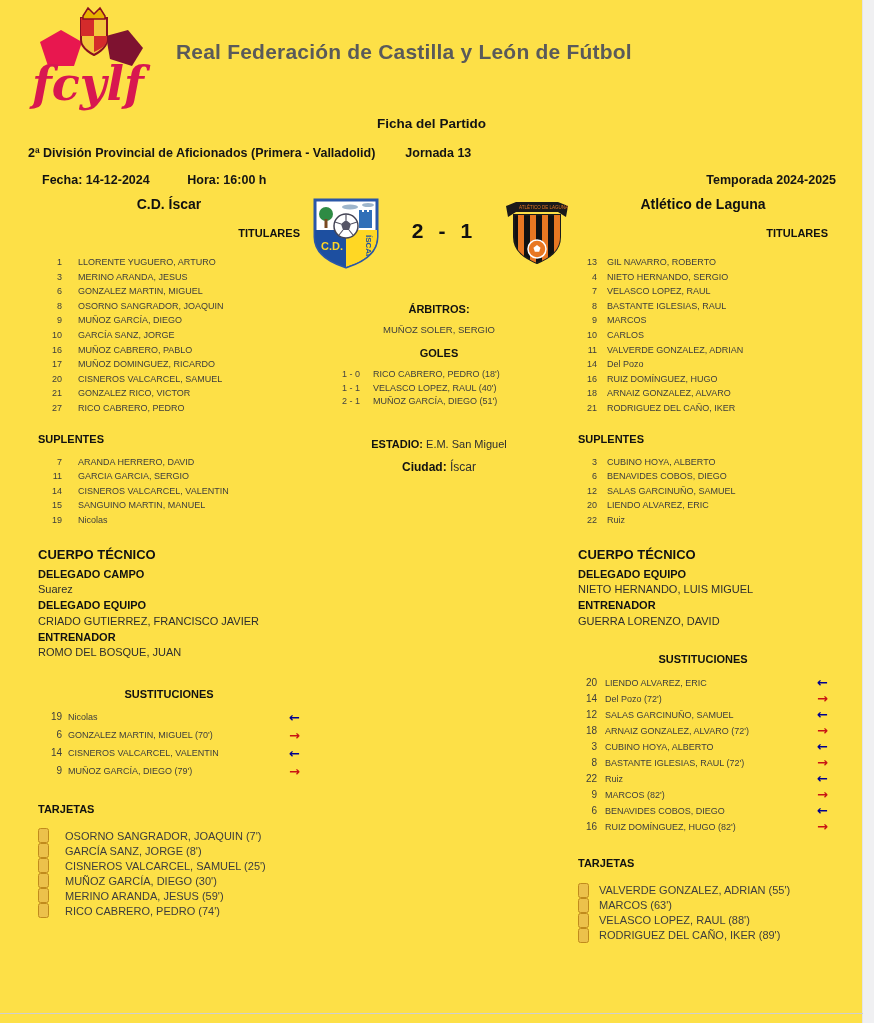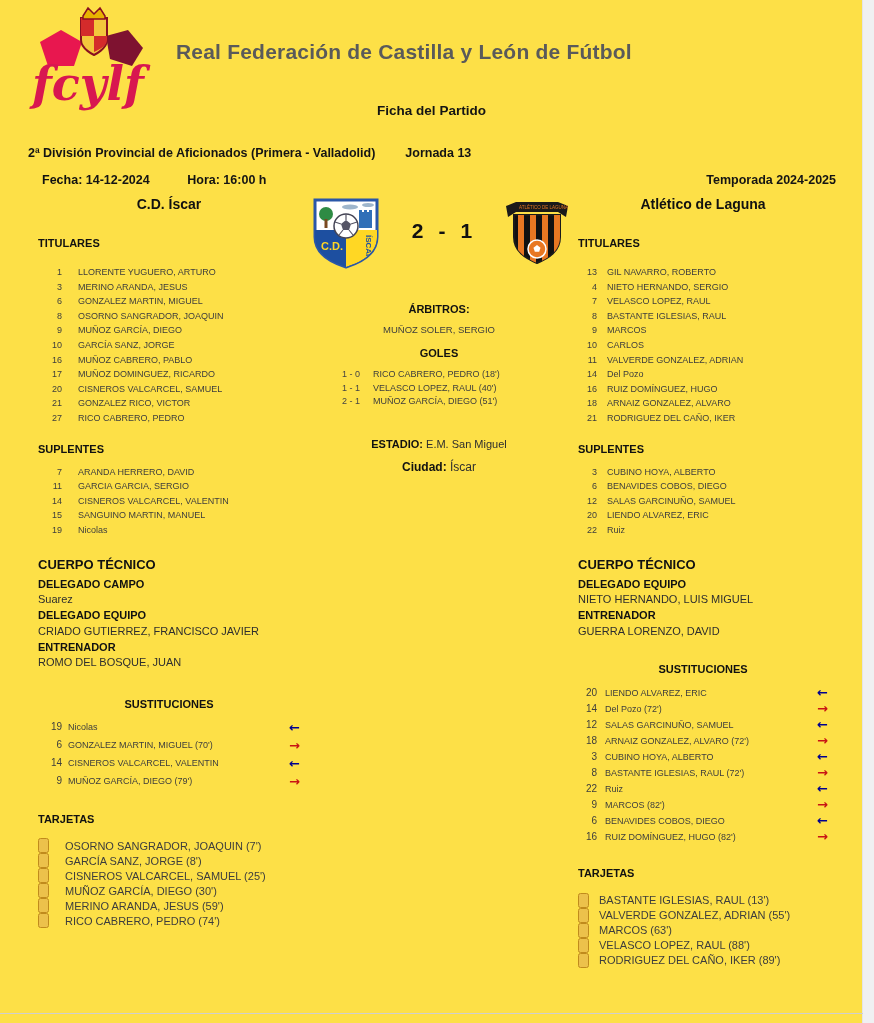--- a/index.html
+++ b/index.html
@@ -8,37 +8,37 @@
     font-family:"Liberation Sans","DejaVu Sans",sans-serif; overflow:hidden; color:#222;
   }
   .edge-strip { position:absolute; right:0; top:0; width:11px; height:100%;
     background:#f0f0f2; border-left:1px solid #e4e4e7; }
   .bottom-line { position:absolute; left:0; top:1013px; width:863px; height:1px; background:#cfcfcf; }
 
   
   .logo { position:absolute; left:28px; top:6px; width:132px; height:112px; }
   .fed-title { position:absolute; left:176px; top:40px; font-size:21px; font-weight:bold;
     color:#5a5a5a; letter-spacing:.2px; }
-  .page-title { position:absolute; left:0; top:103px; width:863px; text-align:center;
+  .page-title { position:absolute; left:0; top:116px; width:863px; text-align:center;
     font-size:13.5px; font-weight:bold; color:#141414; }
   .comp-line { position:absolute; left:28px; top:146px; font-size:12.5px; font-weight:bold; color:#141414; }
   .comp-line .jornada { margin-left:30px; }
   .info-line { position:absolute; left:42px; top:173px; font-size:12.5px; font-weight:bold; color:#141414; }
   .info-line .hora-group { margin-left:34px; }
   .temporada { position:absolute; right:38px; top:173px; font-size:12.5px; font-weight:bold; color:#141414; }
 
   
   .team-col { position:absolute; top:195px; }
   .home-col { left:38px; width:262px; }
   .away-col { left:578px; width:250px; }
   .center-col { position:absolute; top:195px; left:302px; width:274px; }
 
   .team-name { margin:0; text-align:center; font-size:14px; font-weight:bold; color:#111; line-height:18px; }
   .sec { margin:0; font-size:11px; font-weight:bold; color:#111; line-height:13px; }
-  .sec-titulares { margin-top:24px; }
+  .sec-titulares { margin-top:14px;text-align:right; }
   .roster { margin-top:15px; }
   .sec-sup { margin-top:17px; }
   .roster-sup { margin-top:9px; }
   .sec-ct { margin-top:19px; font-size:13px; line-height:15px; }
   .staff { margin-top:5px; }
   .sec-subs { margin-top:27px;text-align:center; }
   .away-col .sec-subs { margin-top:23px; }
   .subs { margin-top:7px; }
   .away-col .subs { margin-top:9px; }
   .sec-cards { margin-top:23px; }
@@ -538,24 +538,20 @@
         <div class="sub-row">
           <span class="p-num">16</span>
           <span class="p-name">RUIZ DOMÍNGUEZ, HUGO (82')</span>
           <span class="arrow out">→</span>
         </div>
       </div>
 
     <h3 class="sec sec-cards">TARJETAS</h3>
     <div class="cards">
 
-        <div class="card-row">
-          <span class="ycard"></span>
-          <span class="p-name">BASTANTE IGLESIAS, RAUL (13')</span>
-        </div>
 
 
         <div class="card-row">
           <span class="ycard"></span>
           <span class="p-name">VALVERDE GONZALEZ, ADRIAN (55')</span>
         </div>
 
         <div class="card-row">
           <span class="ycard"></span>
           <span class="p-name">MARCOS (63')</span>

